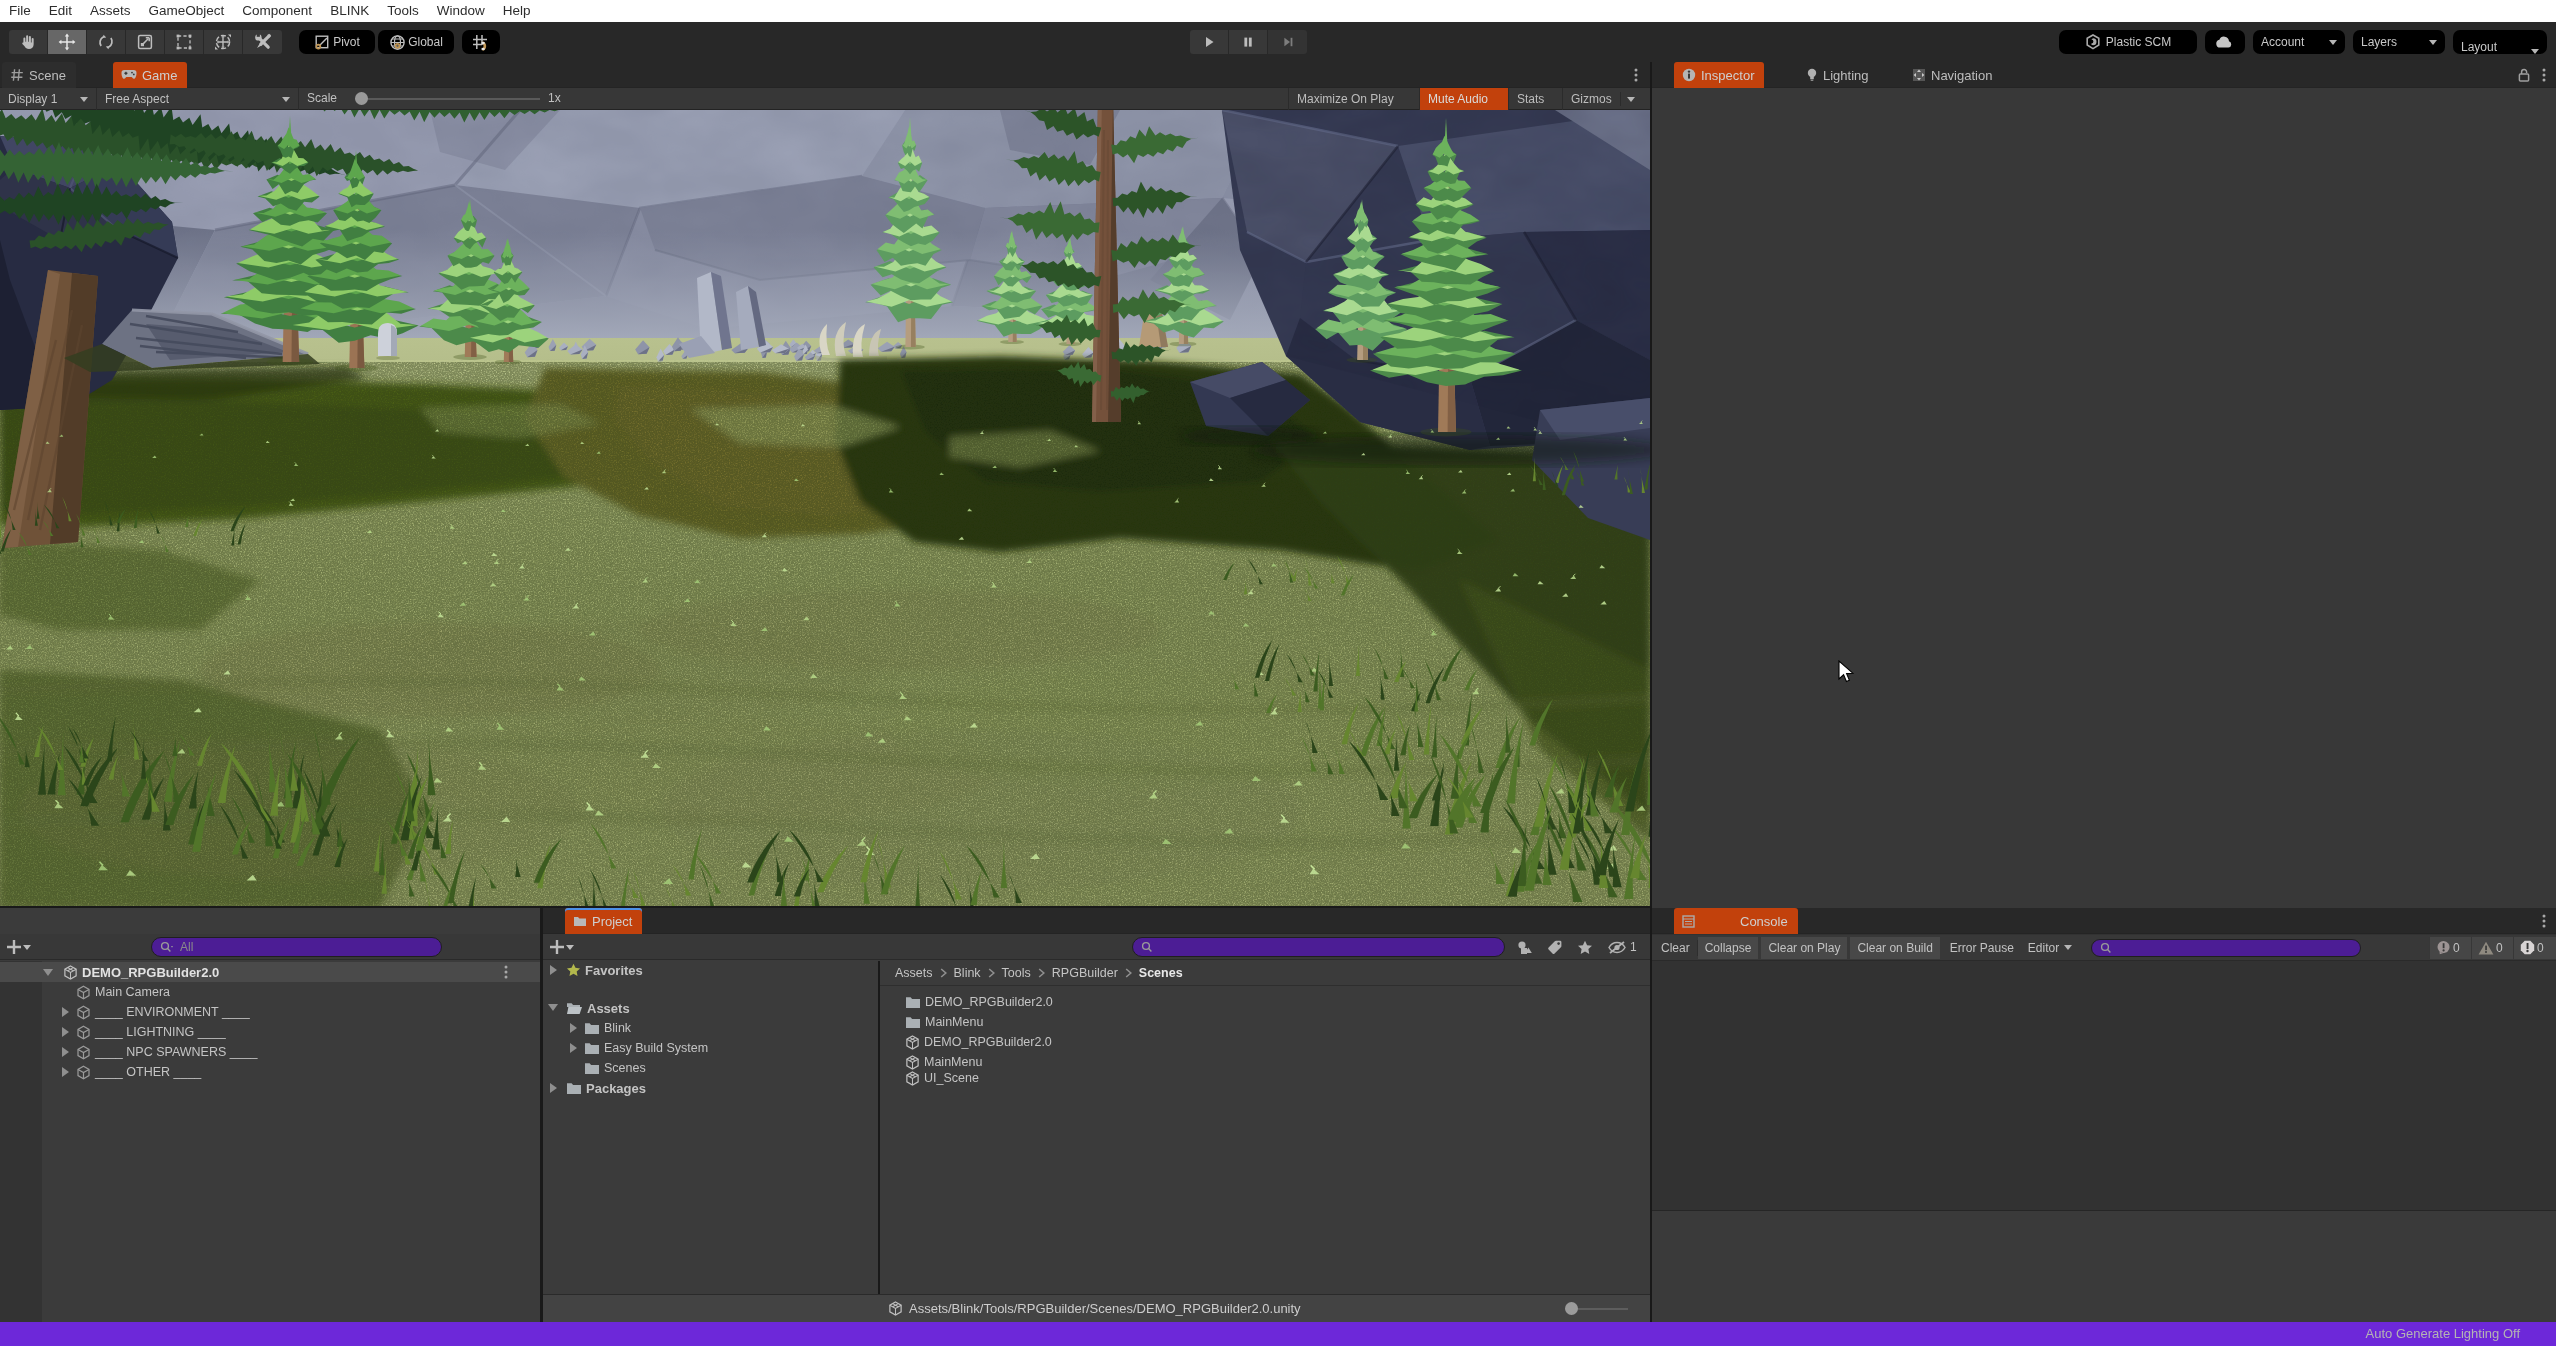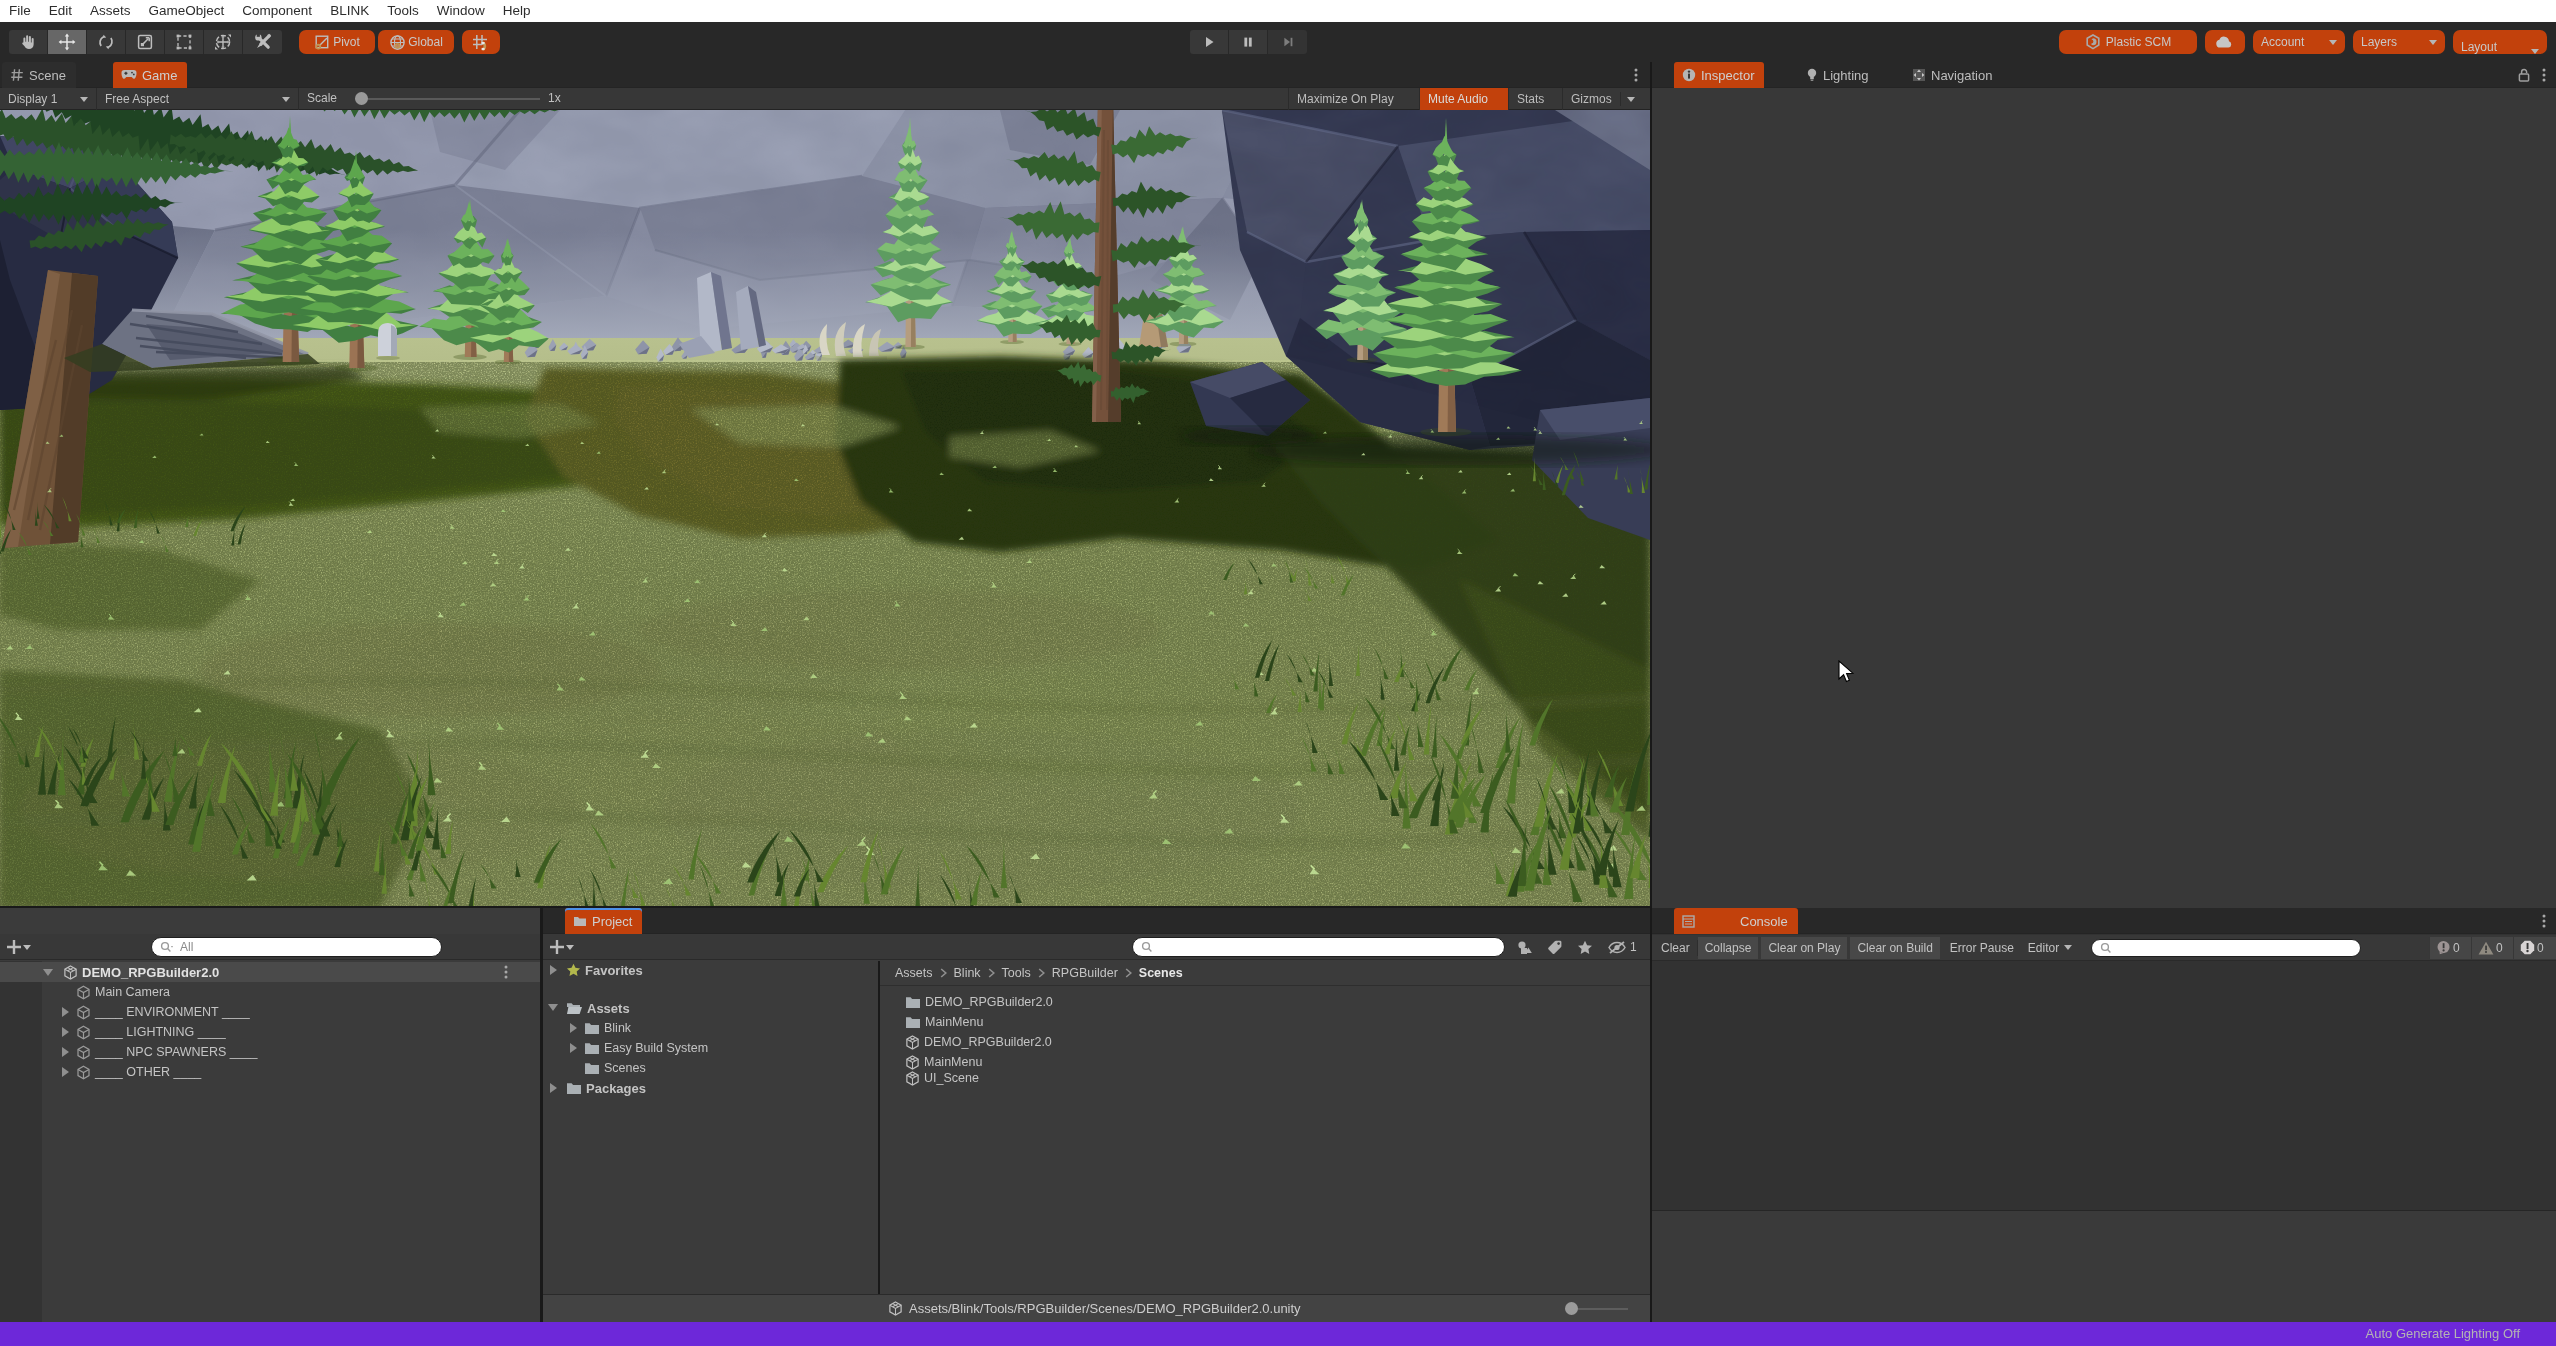--- a/index.html
+++ b/index.html
@@ -13,21 +13,21 @@
   #menubar .mitem { color:#2d2d2d; font-size:13.5px; padding:0 9px; height:22px; line-height:22px; }
   #menubar .mitem:first-child { padding-left:9px; }
 
   
   #toolbar { left:0; top:22px; width:2556px; height:40px; background:#282828; }
   .toolgrp { position:absolute; top:8px; height:24px; display:flex; }
   .toolbtn { width:39px; height:24px; background:#383838; display:flex; align-items:center; justify-content:center; border-right:1px solid #282828; }
   .toolbtn:first-child { border-radius:3px 0 0 3px; }
   .toolbtn.last { border-radius:0 3px 3px 0; border-right:none; }
   .toolbtn.sel { background:#676767; }
-  .pillbtn { height:24px; background:#c2410c; border-radius:7px; display:flex; align-items:center; justify-content:center;
+  .pillbtn { height:24px; background:#000000; border-radius:7px; display:flex; align-items:center; justify-content:center;
              color:#c8c8c8; font-size:12px; padding:0 8px; }
   .pillbtn svg { margin-right:2px; }
   .caret { width:0; height:0; border-left:4px solid transparent; border-right:4px solid transparent; border-top:5px solid #b6b6b6; display:inline-block; margin-left:7px; }
 
   
   #leftcol  { left:0; top:62px; width:1650px; height:1260px; }
   #rightcol { left:1652px; top:62px; width:904px; height:1260px; background:#383838; }
   .vdivider { background:#191919; }
   .hdivider { background:#191919; }
 
@@ -47,21 +47,21 @@
   .gb-btn { position:absolute; top:0; height:22px; display:flex; align-items:center; padding:0 8px; color:#bdbdbd; font-size:12px; border-left:1px solid #2b2b2b; }
   .gb-btn.on { background:#c2410c; color:#dadada; }
 
   
   #viewport { position:absolute; left:0; top:48px; width:1650px; height:798px; background:#8b90a6; overflow:hidden; }
 
   
   #hierarchy { position:absolute; left:0; top:846px; width:540px; height:414px; background:#3b3b3b; }
   #project   { position:absolute; left:543px; top:846px; width:1107px; height:414px; background:#3b3b3b; }
   .ptoolbar { position:absolute; left:0; top:26px; width:100%; height:26px; background:#383838; border-bottom:1px solid #2a2a2a; }
-  .searchbox { position:absolute; height:20px; background:#ffffff; border:1px solid #1f1f1f; border-radius:10px;
+  .searchbox { position:absolute; height:20px; background:#4c1d95; border:1px solid #1f1f1f; border-radius:10px;
                display:flex; align-items:center; color:#8a8a8a; font-size:12px; padding:0 8px; }
   .row { position:absolute; height:20px; display:flex; align-items:center; color:#c4c4c4; font-size:12.5px; white-space:nowrap; }
   .row .ric { display:flex; margin-right:4px; }
   .tri-r { width:0; height:0; border-top:5px solid transparent; border-bottom:5px solid transparent; border-left:7px solid #8f8f8f; display:inline-block; }
   .tri-d { width:0; height:0; border-left:5px solid transparent; border-right:5px solid transparent; border-top:7px solid #8f8f8f; display:inline-block; }
   .bold { font-weight:bold; }
 
   
   #console { position:absolute; left:0px; top:846px; width:904px; height:414px; background:#323232; }
   .cbtn { height:22px; display:flex; align-items:center; padding:0 7px; color:#c2c2c2; font-size:12px; }

